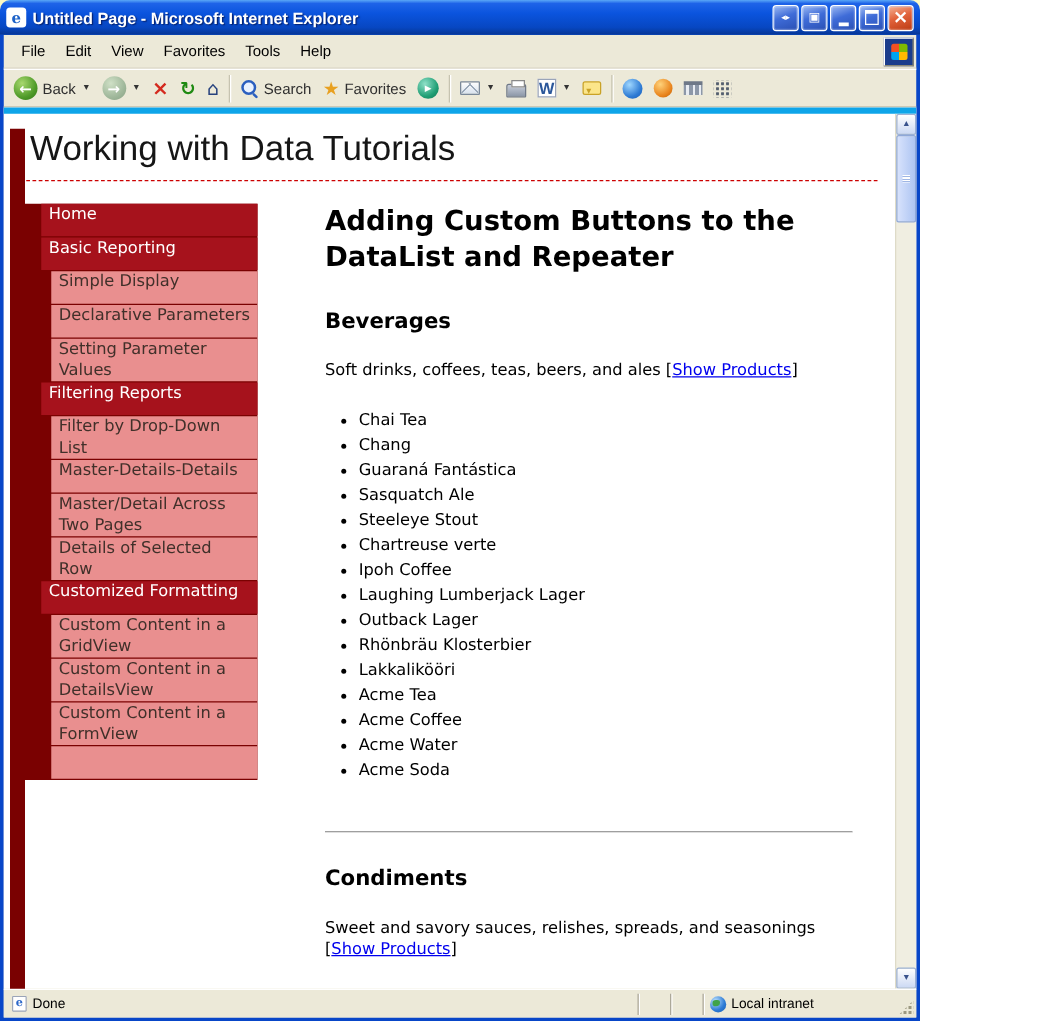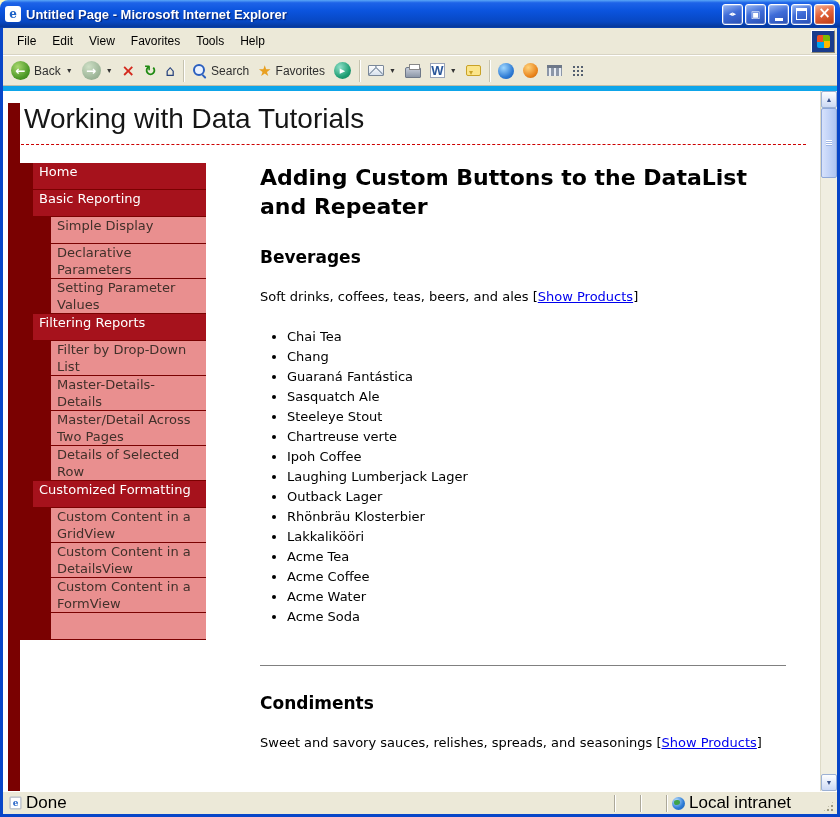--- a/index.html
+++ b/index.html
@@ -1,18 +1,18 @@
 <!DOCTYPE html>
 <html style="--accent-red-dark: #7A0101; --accent-red: #A6121C; --accent-pink: #E98F8F; --link-blue: #0000EE; --rule-red: #CC0000;"><head>
 <meta charset="utf-8">
 <style>
   * { box-sizing: border-box; }
   html,body { margin:0; padding:0; background:#ffffff; }
   .window {
-    width:840px; height:817px; position:relative; overflow:hidden;
+    width:736px; height:817px; position:relative; overflow:hidden;
     font-family:"Liberation Sans", sans-serif; background:#fef9c3;
   }
 
   
   .titlebar {
     height:28px; display:flex; align-items:center; padding:0 5px 0 5px;
     border-radius:8px 8px 0 0;
     background:linear-gradient(180deg,#5AA7F7 0%,#1E63E8 10%,#0B54DE 38%,#0747C2 78%,#06389B 96%,#0A46B8 100%);
   }
   .tb-ie {
@@ -130,21 +130,21 @@
 
   .site-title { font-size:28px; font-weight:400; color:#161616; margin:12px 12px 0 21px;
     font-family:"Liberation Sans", sans-serif; }
   .title-rule { border:0; border-bottom:1px dashed var(--rule-red,#CC0000); margin:9px 14px 0 13px; }
 
   .content-row { display:flex; align-items:flex-start; margin:18px 0 0 17px; }
   .sidebar { width:186px; flex:none; background:var(--accent-red-dark,#7A0101); padding-left:13px; }
   .nav-entry { display:block; margin-bottom:1px; padding:0 6px; font-size:13px; line-height:17px;
     text-decoration:none; min-height:26px; }
   .nav-entry.header { background:var(--accent-red,#A6121C); color:#FFFFFF; }
-  .nav-entry.item { background:var(--accent-pink,#E98F8F); color:#41302A; margin-left:18px; }
+  .nav-entry.item { background:var(--accent-pink,#E98F8F); color:#41302A; margin-left:8px; }
 
   .main { flex:1; margin:0 34px 0 54px; font-size:13px; color:#000; line-height:17px; }
   .article-title { font-size:22px; line-height:29px; font-weight:bold; margin:0 0 14px; }
   .section-heading { font-size:17px; font-weight:bold; margin:28px 0 0; }
   .section-desc { margin:22px 0 0; }
   a.show-link { color:var(--link-blue,#0000EE); text-decoration:underline; cursor:pointer; }
   .product-list { margin:22px 0 0; padding-left:27px; }
   .product-list li { line-height:20px; }
   .rule { border:0; border-top:1px solid #808080; border-bottom:1px solid #FFFFFF; height:0; margin:38px 0 26px; }
 
@@ -156,21 +156,21 @@
   .sb-up::before { content:"▲"; }
   .sb-down::before { content:"▼"; }
   .sb-track { flex:1; position:relative; }
   .sb-thumb { position:absolute; top:0; left:0; right:0; height:70px; border:1px solid #8FA8D8; border-radius:2px;
     background:linear-gradient(90deg,#D7E2FC,#AEC5F2); }
   .sb-thumb::after { content:""; position:absolute; left:4px; right:4px; top:31px; height:6px;
     background:repeating-linear-gradient(#fff 0 1px, #9FB6E4 1px 2px); }
 
   
   .statusbar { height:23px; flex:none; display:flex; align-items:center; background:#ECE9D8;
-    border-top:1px solid #FFFFFF; padding:1px 2px; font-size:17px; color:#000; }
+    border-top:1px solid #FFFFFF; padding:1px 2px; font-size:11px; color:#000; }
   .pane { display:flex; align-items:center; gap:4px; padding:0 4px; height:19px; }
   .pane-main { flex:1; }
   .pane-sep { width:2px; height:17px; border-left:1px solid #ACA899; border-right:1px solid #FFFFFF; flex:none; }
   .pane-small { width:24px; flex:none; }
   .pane-zone { width:152px; flex:none; }
   .pg-icon.small { transform:scale(.9); }
   .icon-globe { width:13px; height:13px; border-radius:50%; flex:none;
     background:radial-gradient(circle at 33% 30%, #BFE3FF, #2E7CD6 58%, #1B5CB0); position:relative; }
   .icon-globe::after { content:""; position:absolute; left:2px; top:3px; width:6px; height:5px; border-radius:50% 40% 60% 50%; background:#3FA34A; }
   .grip { width:13px; height:13px; align-self:flex-end; margin-left:2px;

